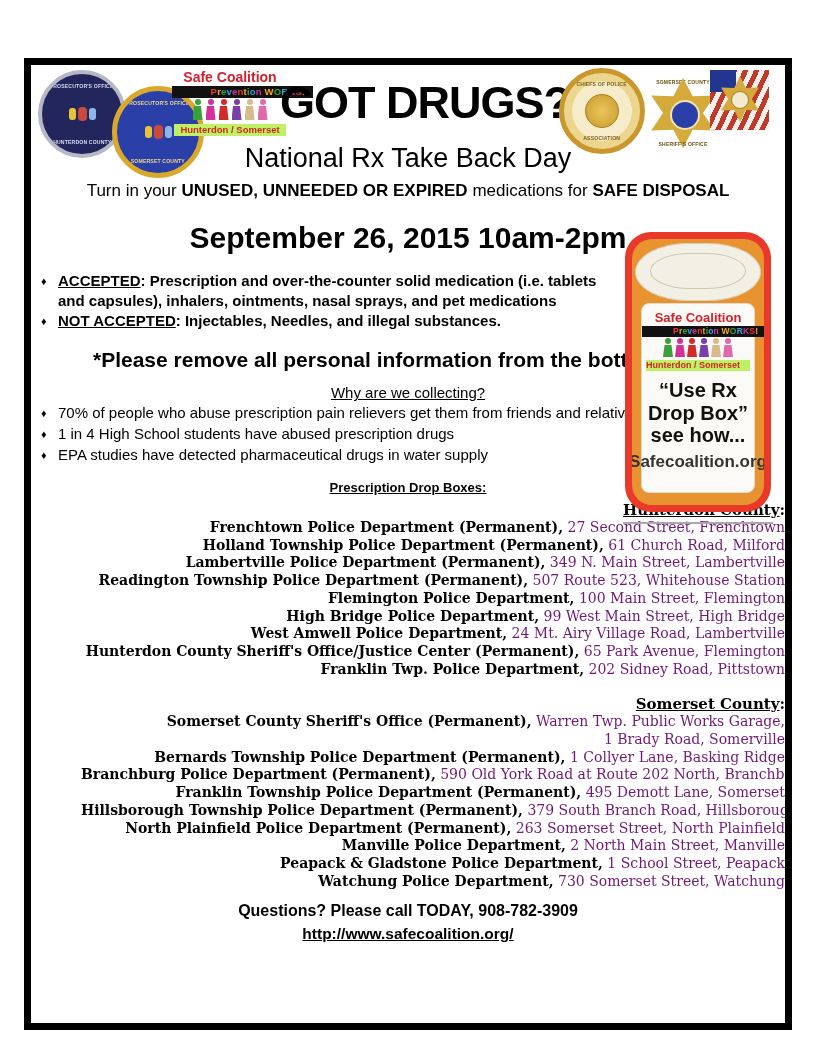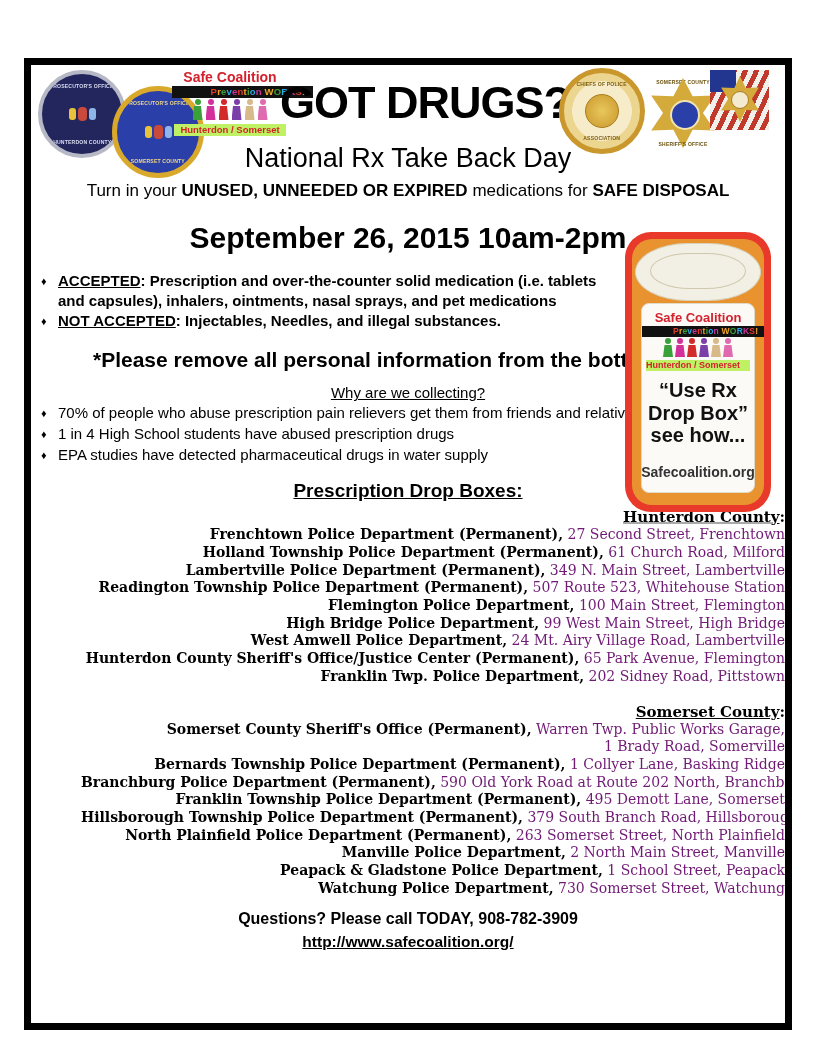--- a/index.html
+++ b/index.html
@@ -60,25 +60,25 @@
   .bottle{position:absolute;left:594px;top:167px;width:146px;height:280px;background:#e8392b;border-radius:26px;box-sizing:border-box;padding:7px;}
   .bottle-inner{width:100%;height:100%;background:#e8932f;border-radius:20px;position:relative;overflow:hidden;box-sizing:border-box;}
   .cap{position:absolute;left:3px;right:3px;top:4px;height:56px;background:#f2efe4;border:1px solid #d8d2bb;border-radius:50%/60%;}
   .cap::after{content:"";position:absolute;left:14px;right:14px;top:9px;bottom:11px;border:1px solid #cfc8ad;border-radius:50%/60%;}
   .label{position:absolute;left:9px;right:9px;top:64px;bottom:12px;background:#fbfaf6;border:1px solid #e0dccc;border-radius:8px;display:flex;flex-direction:column;align-items:center;padding-top:7px;box-sizing:border-box;}
   .label .sc-name{font-size:13px;}
   .label .sc-banner{width:102px;font-size:8.5px;line-height:11px;}
   .label .figs{height:21px;gap:2px;} .label .fig{height:19px;} .label .fig::after{height:12px;}
   .label .sc-region{width:104px;font-size:9px;line-height:11px;}
   .bottle-msg{margin-top:8px;font-size:20px;font-weight:bold;line-height:1.13;text-align:center;color:#111;}
-  .bottle-site{margin-top:17px;font-size:14px;font-weight:bold;color:#333;}
+  .bottle-site{margin-top:5px;font-size:17px;font-weight:bold;color:#333;}
   .bottle-underline{position:absolute;left:592px;top:457px;width:150px;height:2px;background:#a9a9a9;}
 
   
-  .drop-heading{margin-top:15px;text-align:center;font-size:19px;font-weight:bold;line-height:1.2;}
+  .drop-heading{margin-top:15px;text-align:center;font-size:13px;font-weight:bold;line-height:1.2;}
   .county{margin-left:50px;font-family:"DejaVu Serif",serif;text-align:right;}
   .county.first{margin-top:5px;}
   .county.second{margin-top:17px;}
   .county-heading{font-size:15px;font-weight:bold;line-height:18px;}
   .entries{font-size:14px;line-height:17.7px;white-space:nowrap;}
   .entry b{font-weight:bold;color:#000;}
   .entry .addr{color:#701a75;}
   .entry.addr2{padding-left:12px;}
 
   

